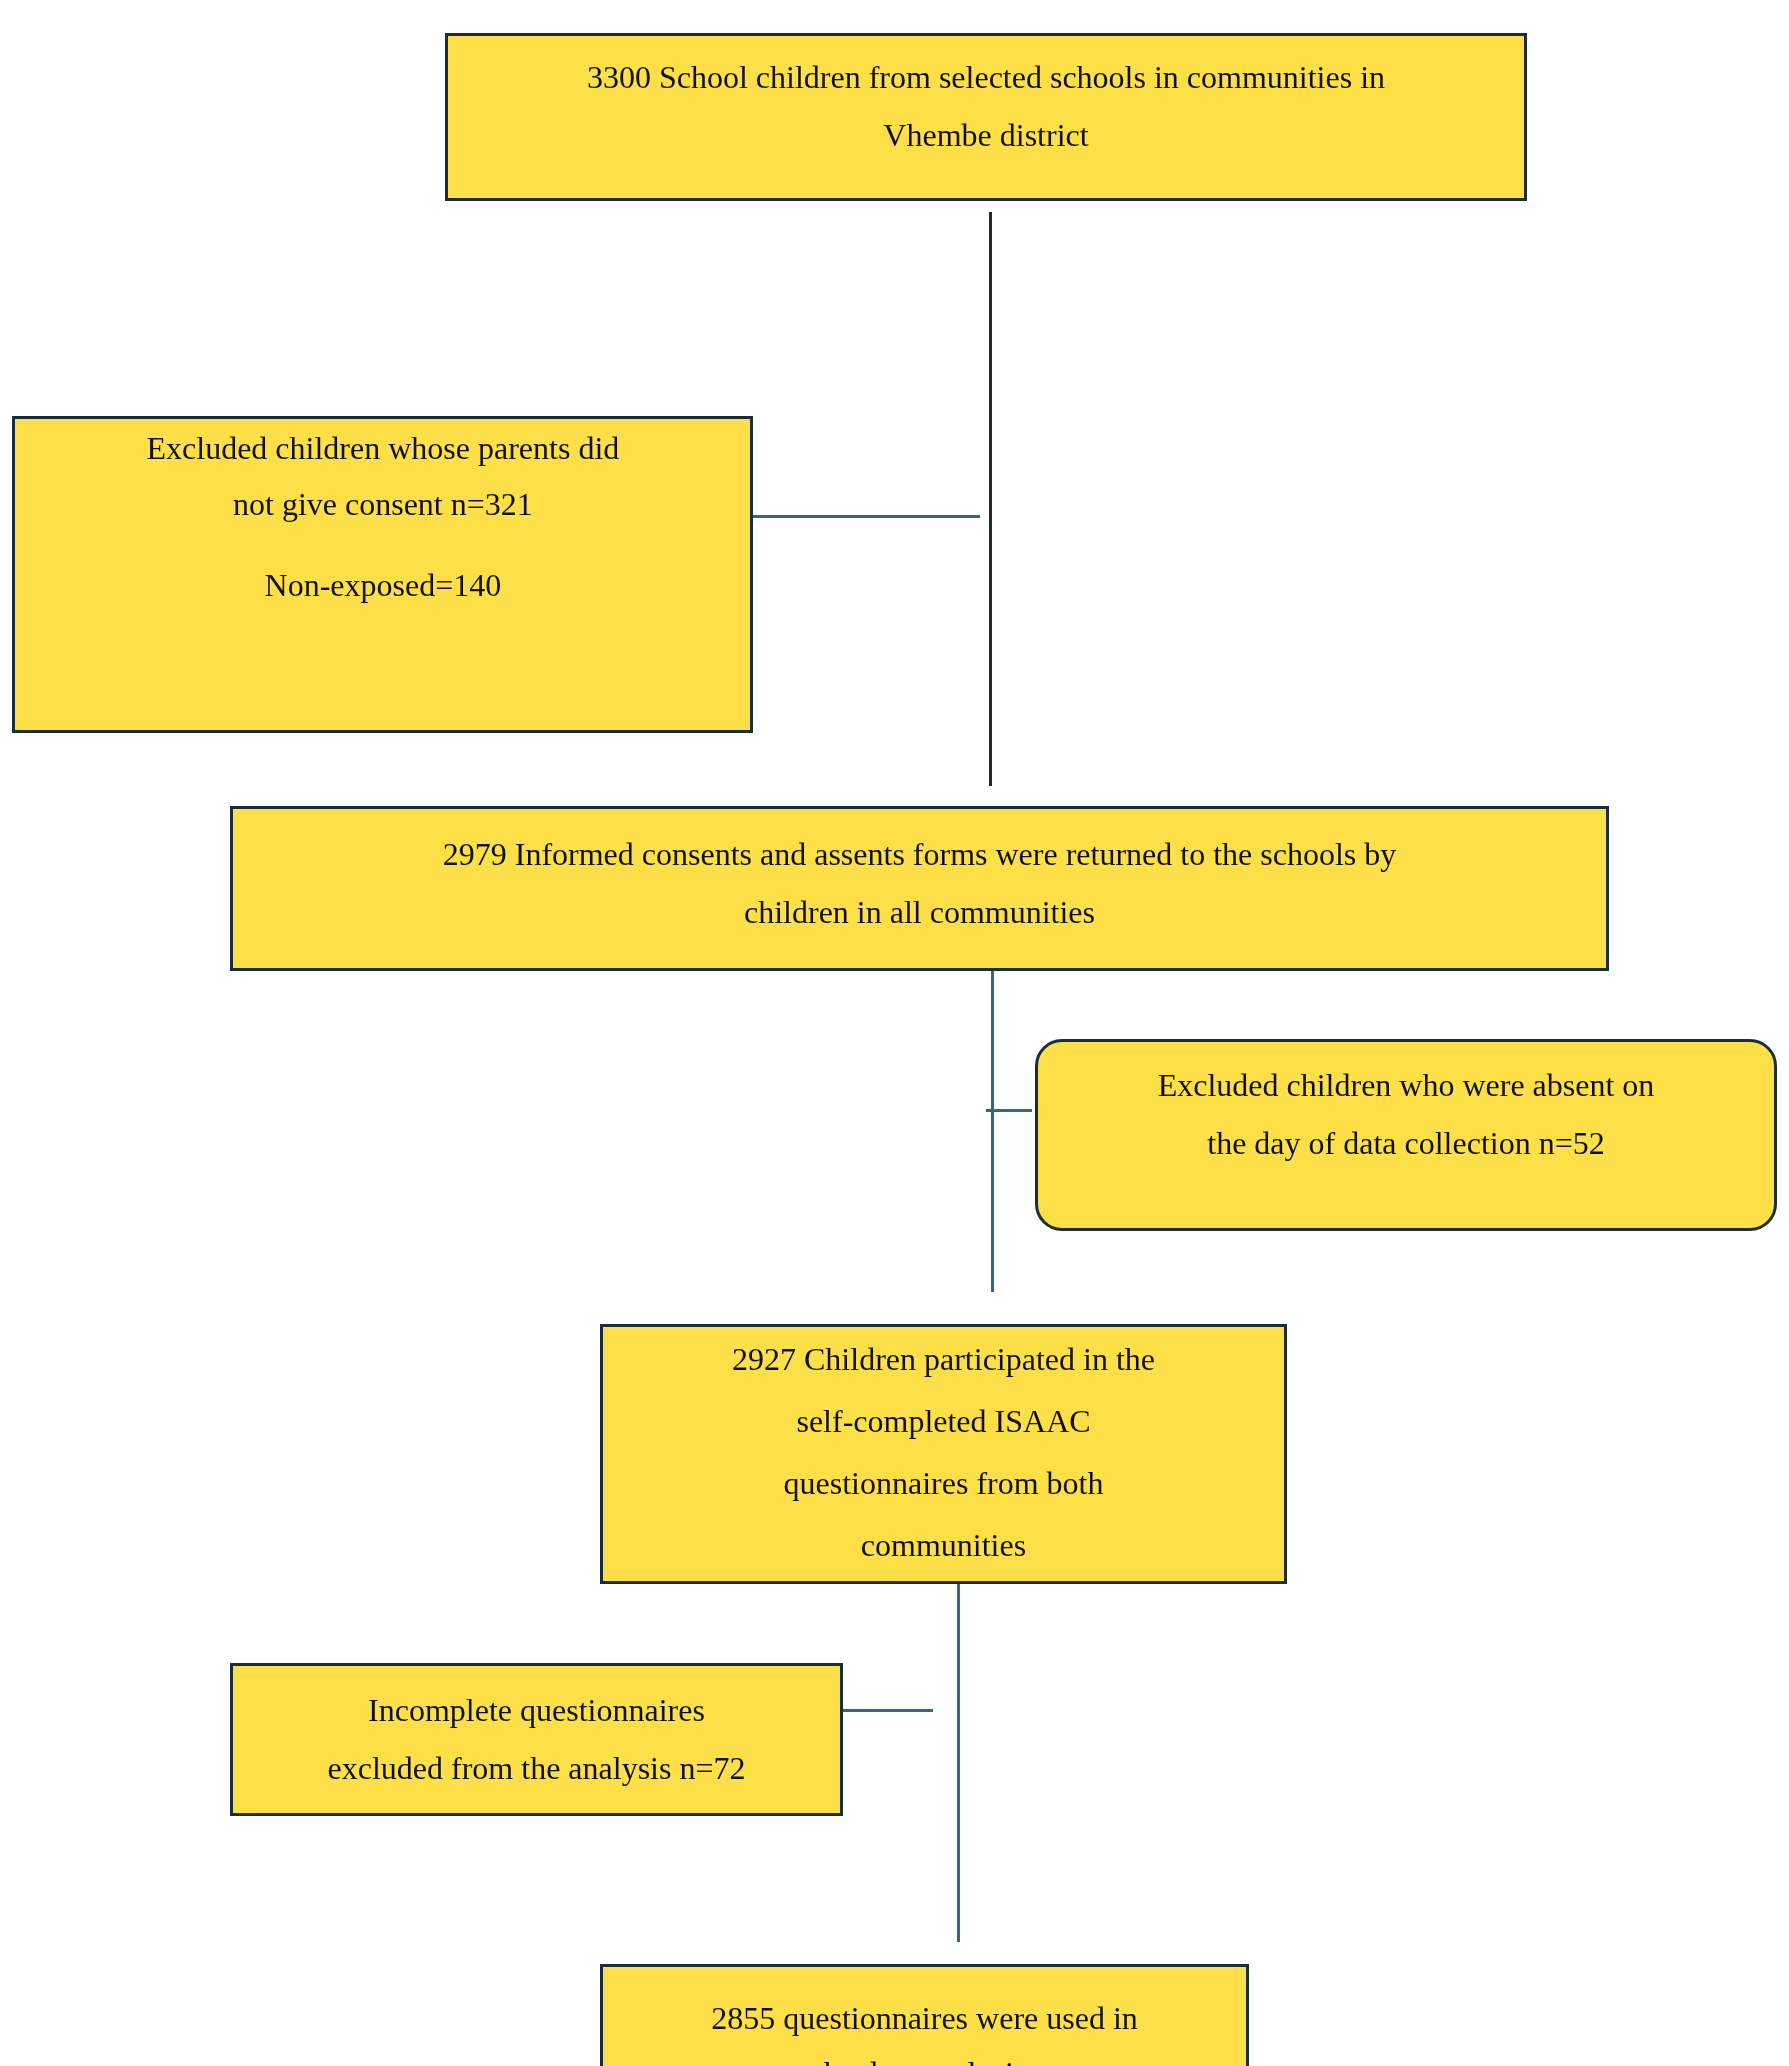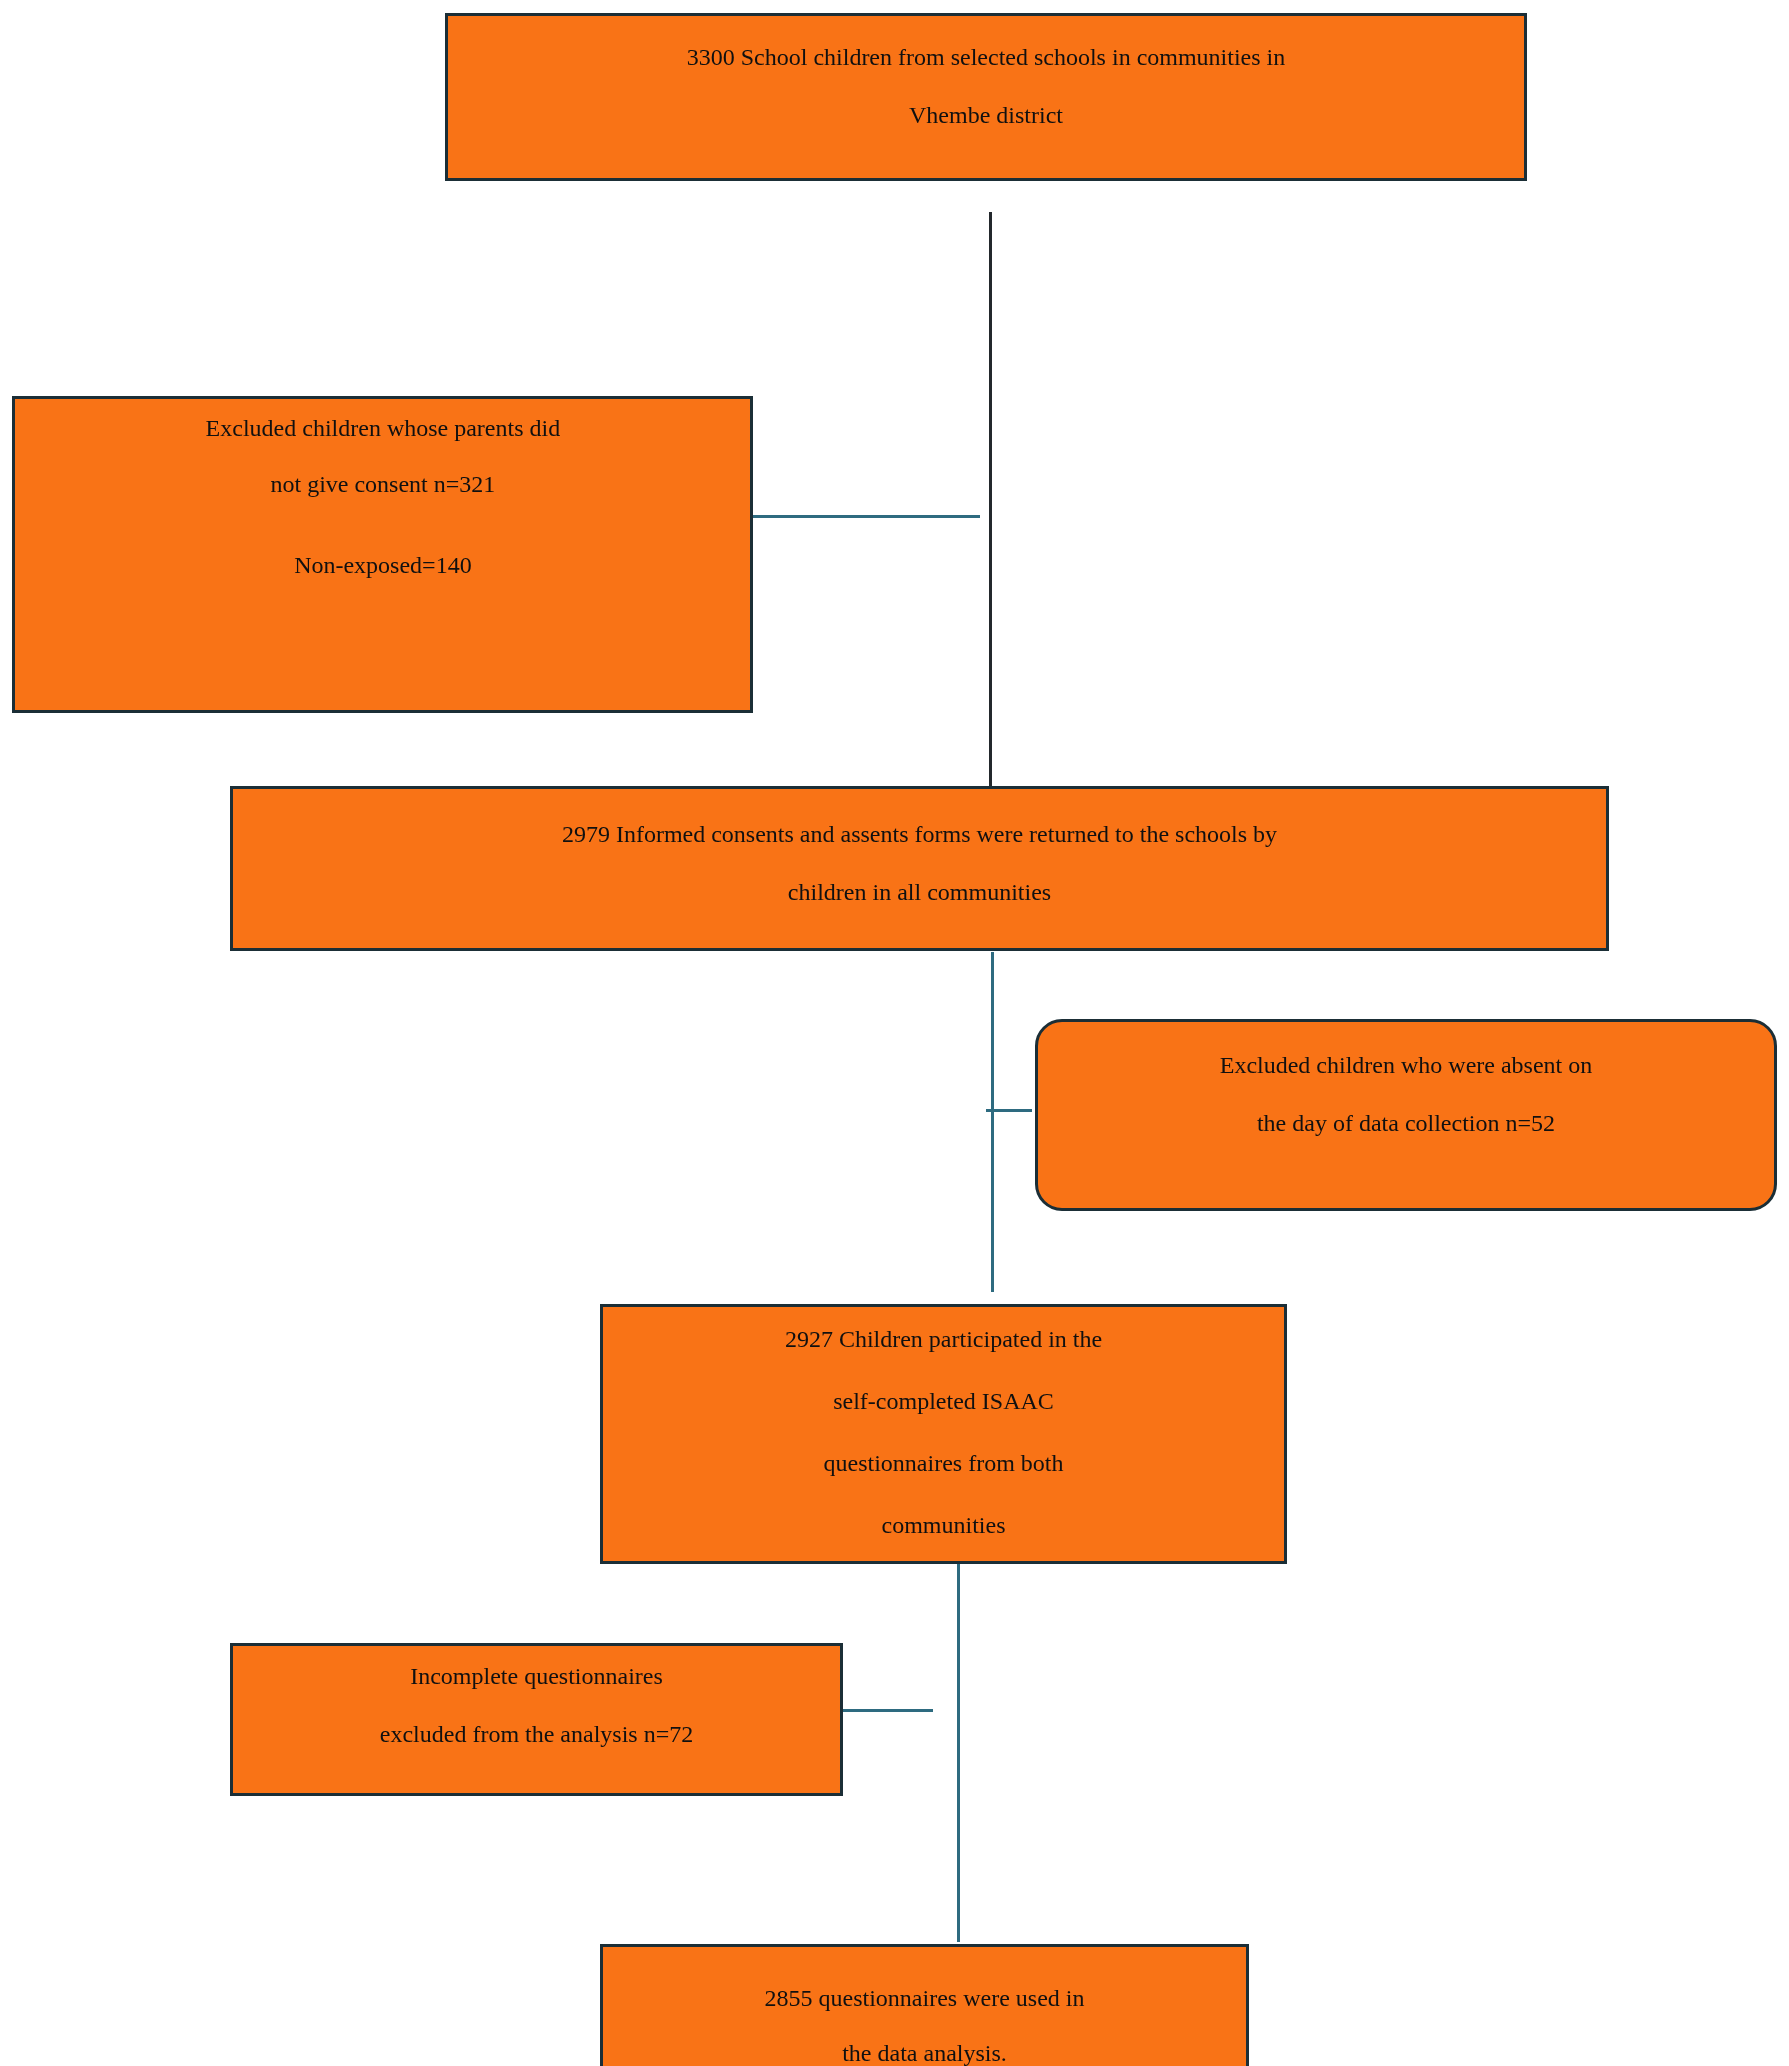--- a/index.html
+++ b/index.html
@@ -12,39 +12,40 @@
     width: 1789px;
     height: 2141px;
     background: #ffffff;
     font-family: "Liberation Serif", "DejaVu Serif", serif;
     color: var(--text, #101010);
   }
   .fbox {
     position: absolute;
     box-sizing: border-box;
     border: 3.7px solid var(--border, #1b2e36);
-    background: #f97316;
+    background: #fde047;
     display: flex;
     flex-direction: column;
     align-items: center;
     text-align: center;
-    font-size: 24px;
+    font-size: 32px;
     line-height: 58px;
     white-space: pre-line;
+    margin-top: 20px;
   }
   .fbox .box-text { width: 100%; }
   .fbox p { margin: 0; width: 100%; white-space: pre-line; }
 
   #box-total              { left: 445px; top: 13.2px;   width: 1082px; height: 168px; padding-top: 11.6px; }
   #box-excluded-consent   { left: 12.4px;   top: 396px;  width: 741px; height: 317px; padding-top: 1px; line-height: 56px; }
   #box-excluded-consent p + p { margin-top: 25px; }
   #box-consents-returned  { left: 230px;  top: 786px; width: 1379px; height: 165px; padding-top: 16px; }
   #box-excluded-absent    { left: 1035px; top: 1019px; width: 742px; height: 192px; padding-top: 14px; border-radius: 27px; }
   #box-participated       { left: 600px; top: 1304px; width: 687px; height: 260px; padding-top: 1px; line-height: 62px; }
-  #box-incomplete         { left: 230px;  top: 1643px; width: 613px; height: 153px; padding-top: 1px;  }
+  #box-incomplete         { left: 230px;  top: 1643px; width: 613px; height: 153px; padding-top: 15px;  }
   #box-final              { left: 600px; top: 1944px; width: 649px; height: 186px; padding-top: 24px; line-height: 55px; }
 
   .connector { position: absolute; }
   .line-dark { background: var(--lineDark, #23282c); }
   .line-teal { background: var(--lineTeal, #2e6b80); }
 
   
   #conn-v1      { left: 989px; top: 212px;  width: 2.5px;   height: 574px; }
   
   #conn-h-left  { left: 753px; top: 515px; width: 227px; height: 2.5px; }

